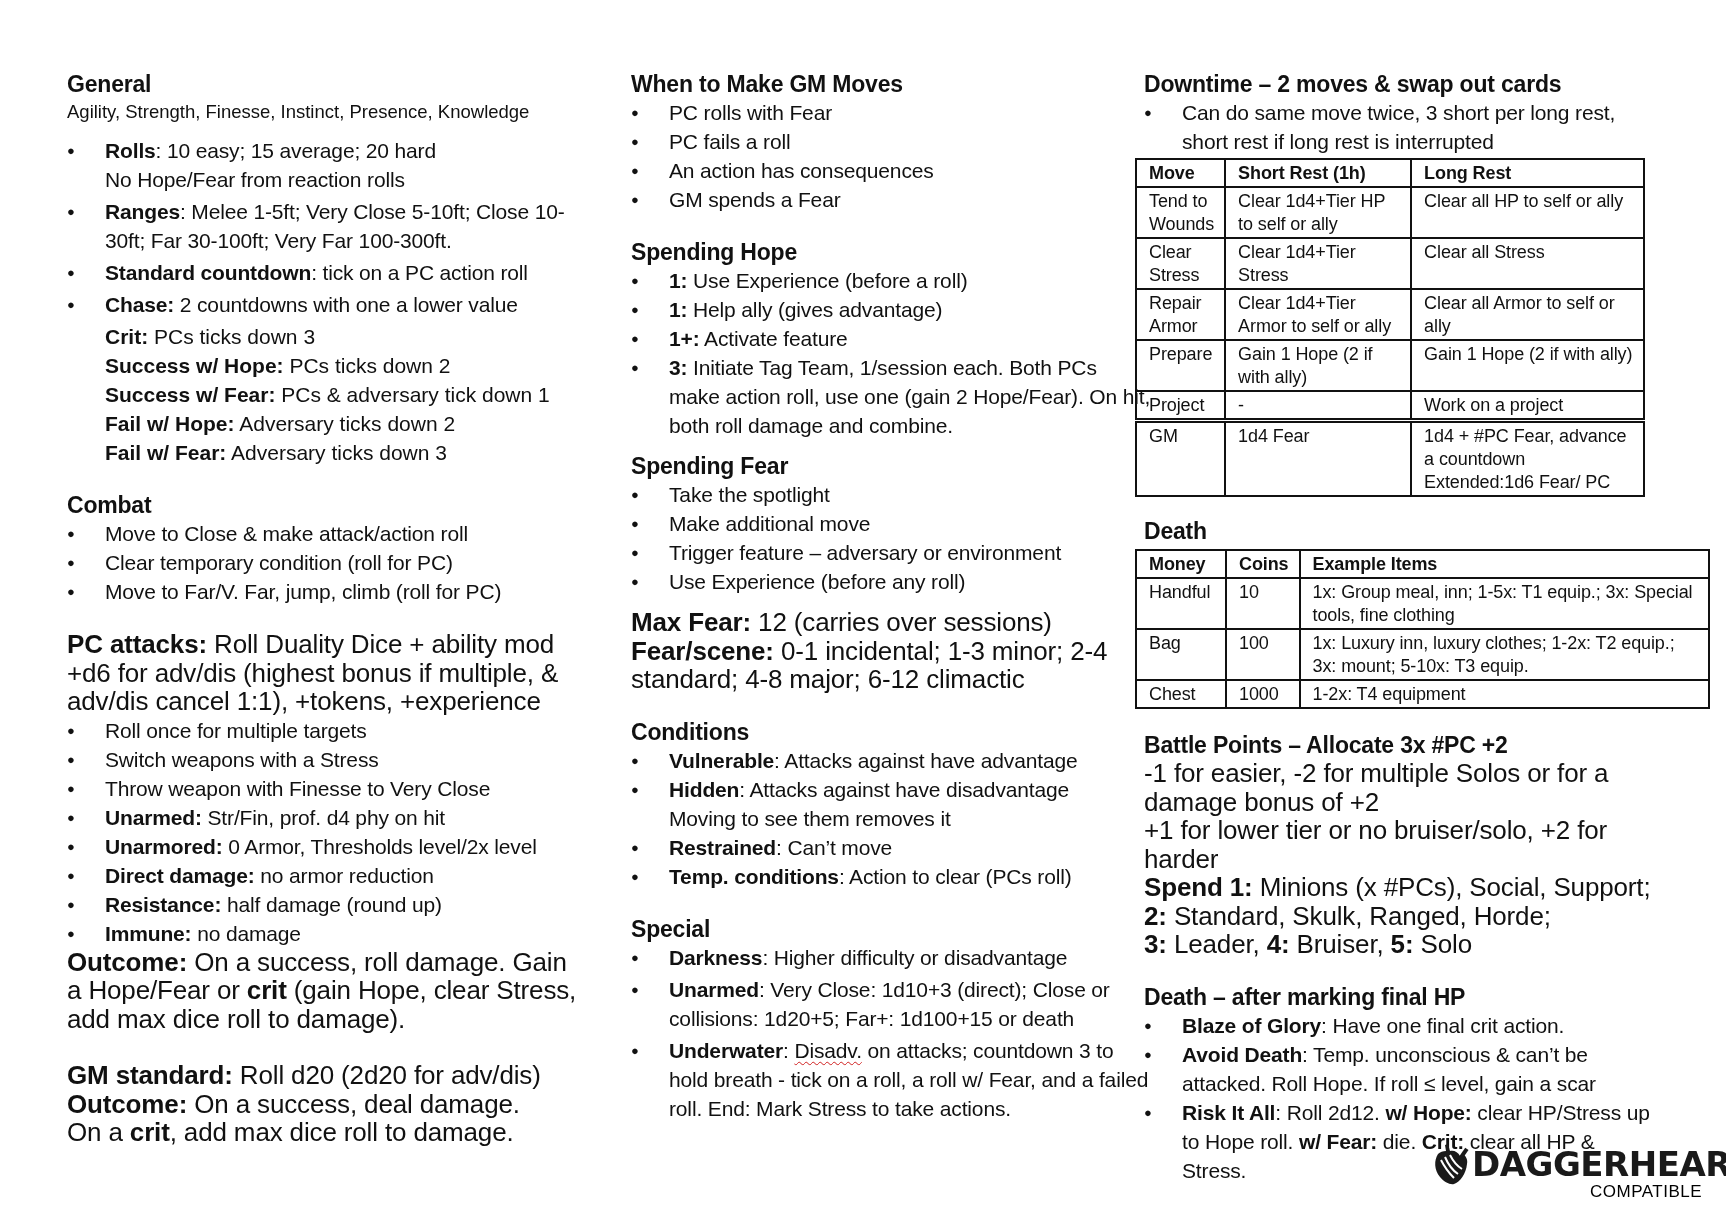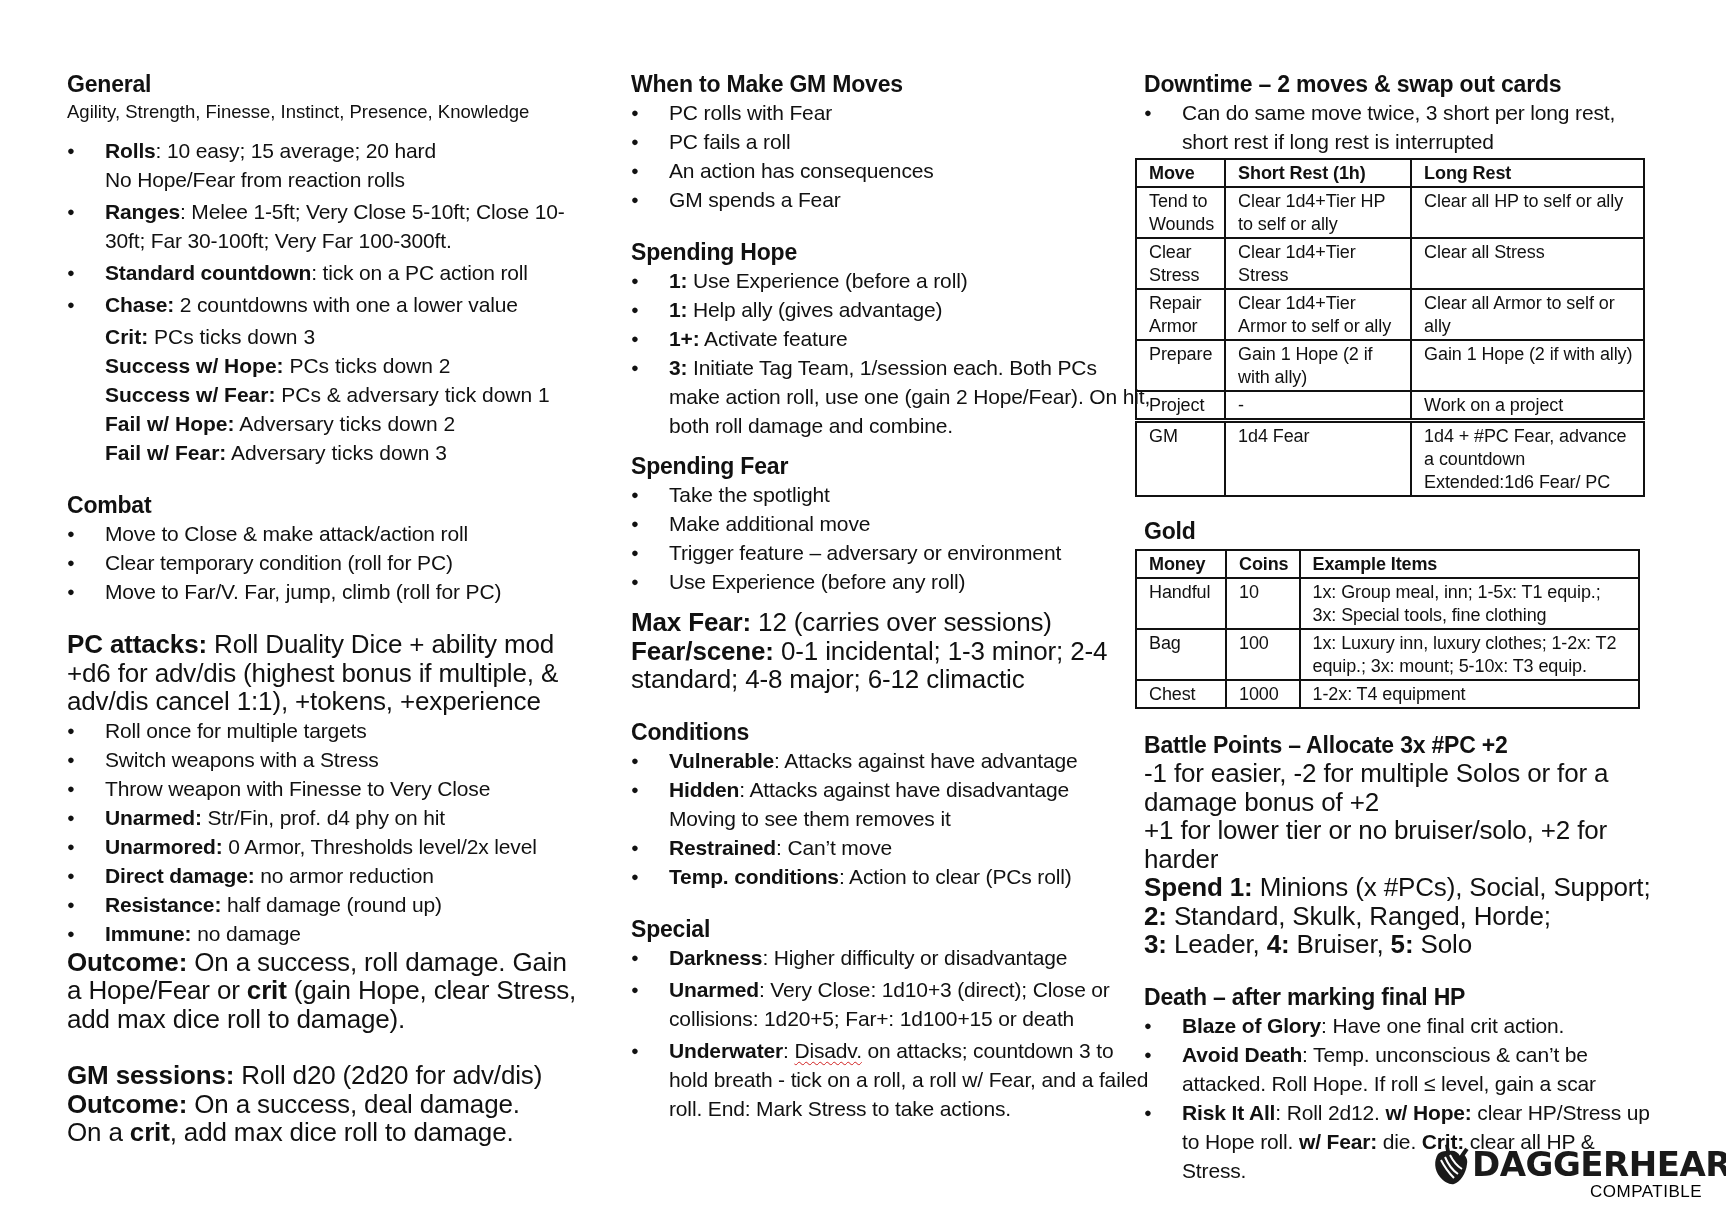--- a/index.html
+++ b/index.html
@@ -22,21 +22,21 @@
   .gap-m { height:24px; }
   .gap-l { height:28px; }
   .chase-lines { padding-left:38px; font-size:21px; line-height:29px; }
   .squiggle { text-decoration: underline wavy #d02020; text-decoration-thickness:1px; text-underline-offset:3px; }
   table.grid { border-collapse:collapse; font-size:18px; line-height:23px; letter-spacing:-0.1px; margin-left:-9px; }
   table.grid td, table.grid th { border:2px solid #111; padding:2px 10px 1px 12px; vertical-align:top; text-align:left; }
   table.grid th { font-weight:bold; }
   #downtime-table { width:510px; margin-top:2px; }
   #downtime-table col.c1 { width:84px; } #downtime-table col.c2 { width:186px; }
   #downtime-table tr.gm-row td { border-top:5px double #111; }
-  #gold-table { width:505px; margin-top:4px; }
+  #gold-table { width:575px; margin-top:4px; }
   #gold-table col.c1 { width:90px; } #gold-table col.c2 { width:71px; }
   .logo { position:absolute; left:1432px; top:1138px; width:270px; height:60px; }
   .logo-word { position:absolute; left:40px; top:6px; font-weight:bold; font-size:34px; letter-spacing:-0.5px; color:#1a1a1a; font-family:"DejaVu Sans", sans-serif; }
   .logo-sub { position:absolute; left:158px; top:44px; font-size:17px; letter-spacing:0.5px; color:#000000; }
   .logo-icon { position:absolute; left:0; top:2px; width:40px; height:46px; }
 </style>
 </head>
 <body>
 
 <div class="col" id="col1">
@@ -71,21 +71,21 @@
     <li><b></b><span>Switch weapons with a Stress</span></li>
     <li><b></b><span>Throw weapon with Finesse to Very Close</span></li>
     <li><b>Unarmed:</b><span> Str/Fin, prof. d4 phy on hit</span></li>
     <li><b>Unarmored:</b><span> 0 Armor, Thresholds level/2x level</span></li>
     <li><b>Direct damage:</b><span> no armor reduction</span></li>
     <li><b>Resistance:</b><span> half damage (round up)</span></li>
     <li><b>Immune:</b><span> no damage</span></li>
   </ul>
   <div class="txt"><b>Outcome:</b><span> On a success, roll damage. Gain a Hope/Fear or </span><b>crit</b><span> (gain Hope, clear Stress, add max dice roll to damage).</span></div>
   <div class="gap-l"></div>
-  <div class="txt"><b>GM sessions:</b><span> Roll d20 (2d20 for adv/dis)</span></div>
+  <div class="txt"><b>GM standard:</b><span> Roll d20 (2d20 for adv/dis)</span></div>
   <div class="txt"><b>Outcome:</b><span> On a success, deal damage.</span></div>
   <div class="txt"><span>On a </span><b>crit</b><span>, add max dice roll to damage.</span></div>
 </div>
 
 <div class="col" id="col2">
   <h2 class="sec-title">When to Make GM Moves</h2>
   <ul class="bl">
     <li>PC rolls with Fear</li>
     <li>PC fails a roll</li>
     <li>An action has consequences</li>
@@ -171,21 +171,21 @@
     </tr>
     <tr class="gm-row">
       <td>GM</td>
       <td>1d4 Fear</td>
       <td><span>1d4 + #PC Fear, advance a countdown</span><span class="line">Extended:1d6 Fear/ PC</span></td>
     </tr>
   </tbody>
     </table>
 
   <div style="height:20px"></div>
-  <h2 class="sec-title">Gold</h2>
+  <h2 class="sec-title">Death</h2>
   <table class="grid" id="gold-table">
     <colgroup>
         <col class="c1">
         <col class="c2">
         <col class="c3">
       </colgroup>
     <tbody>
         <tr>
       <th>Money</th>
       <th>Coins</th>

